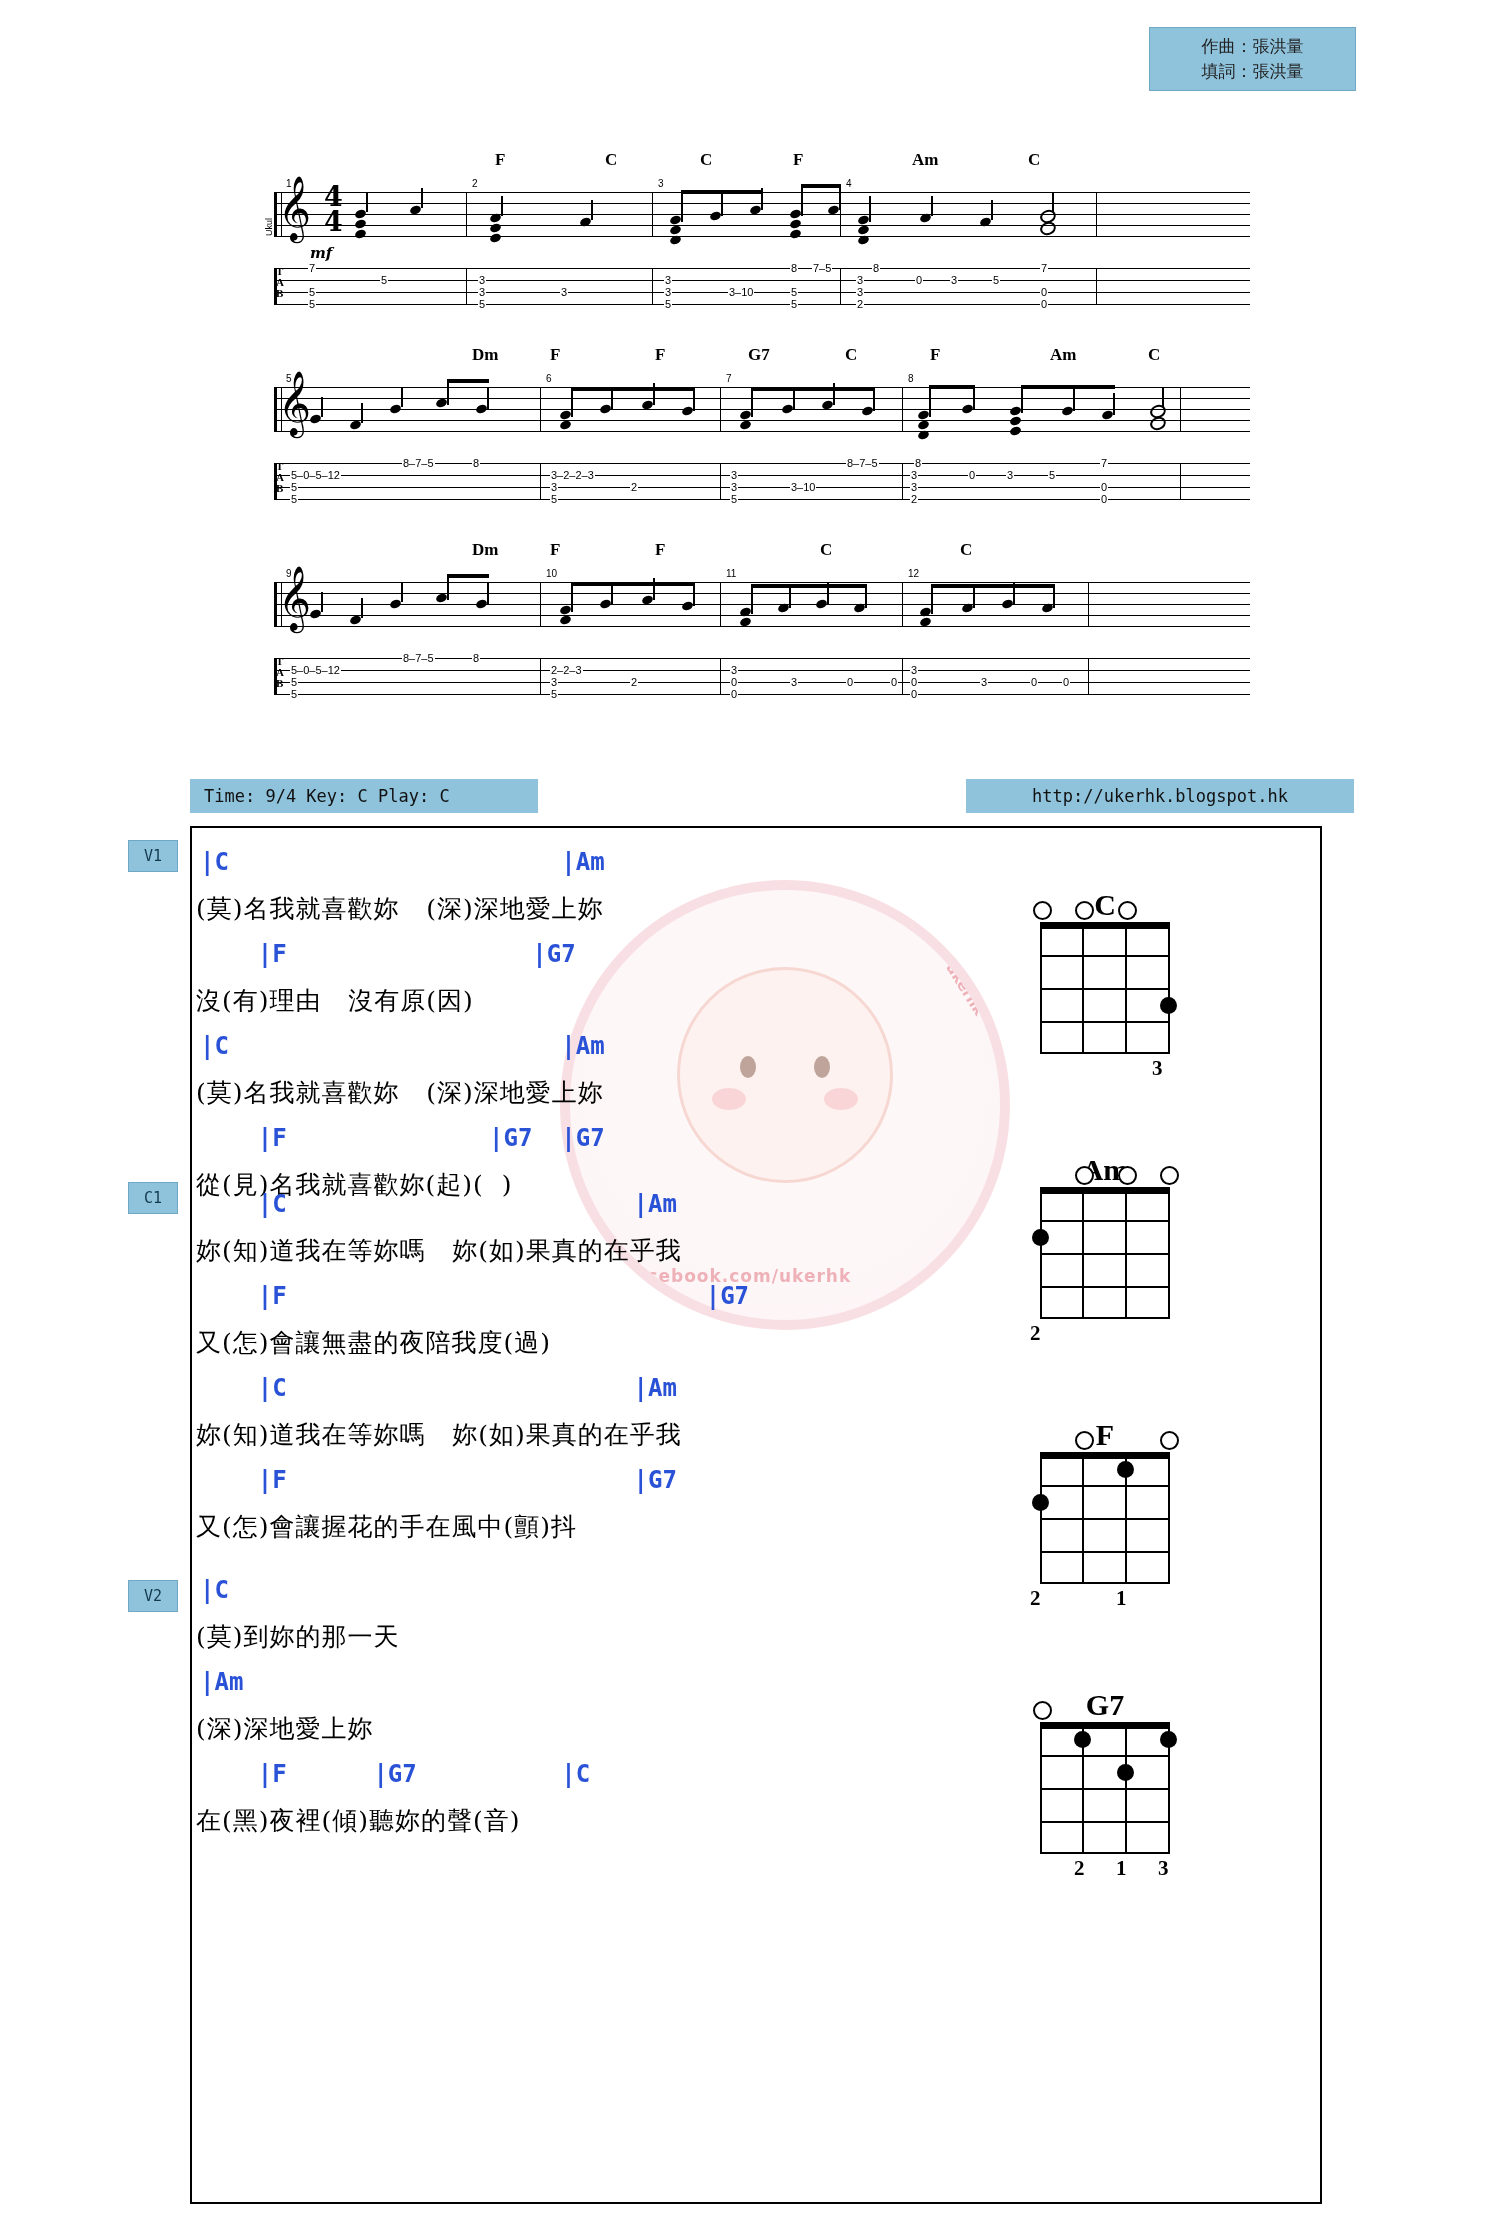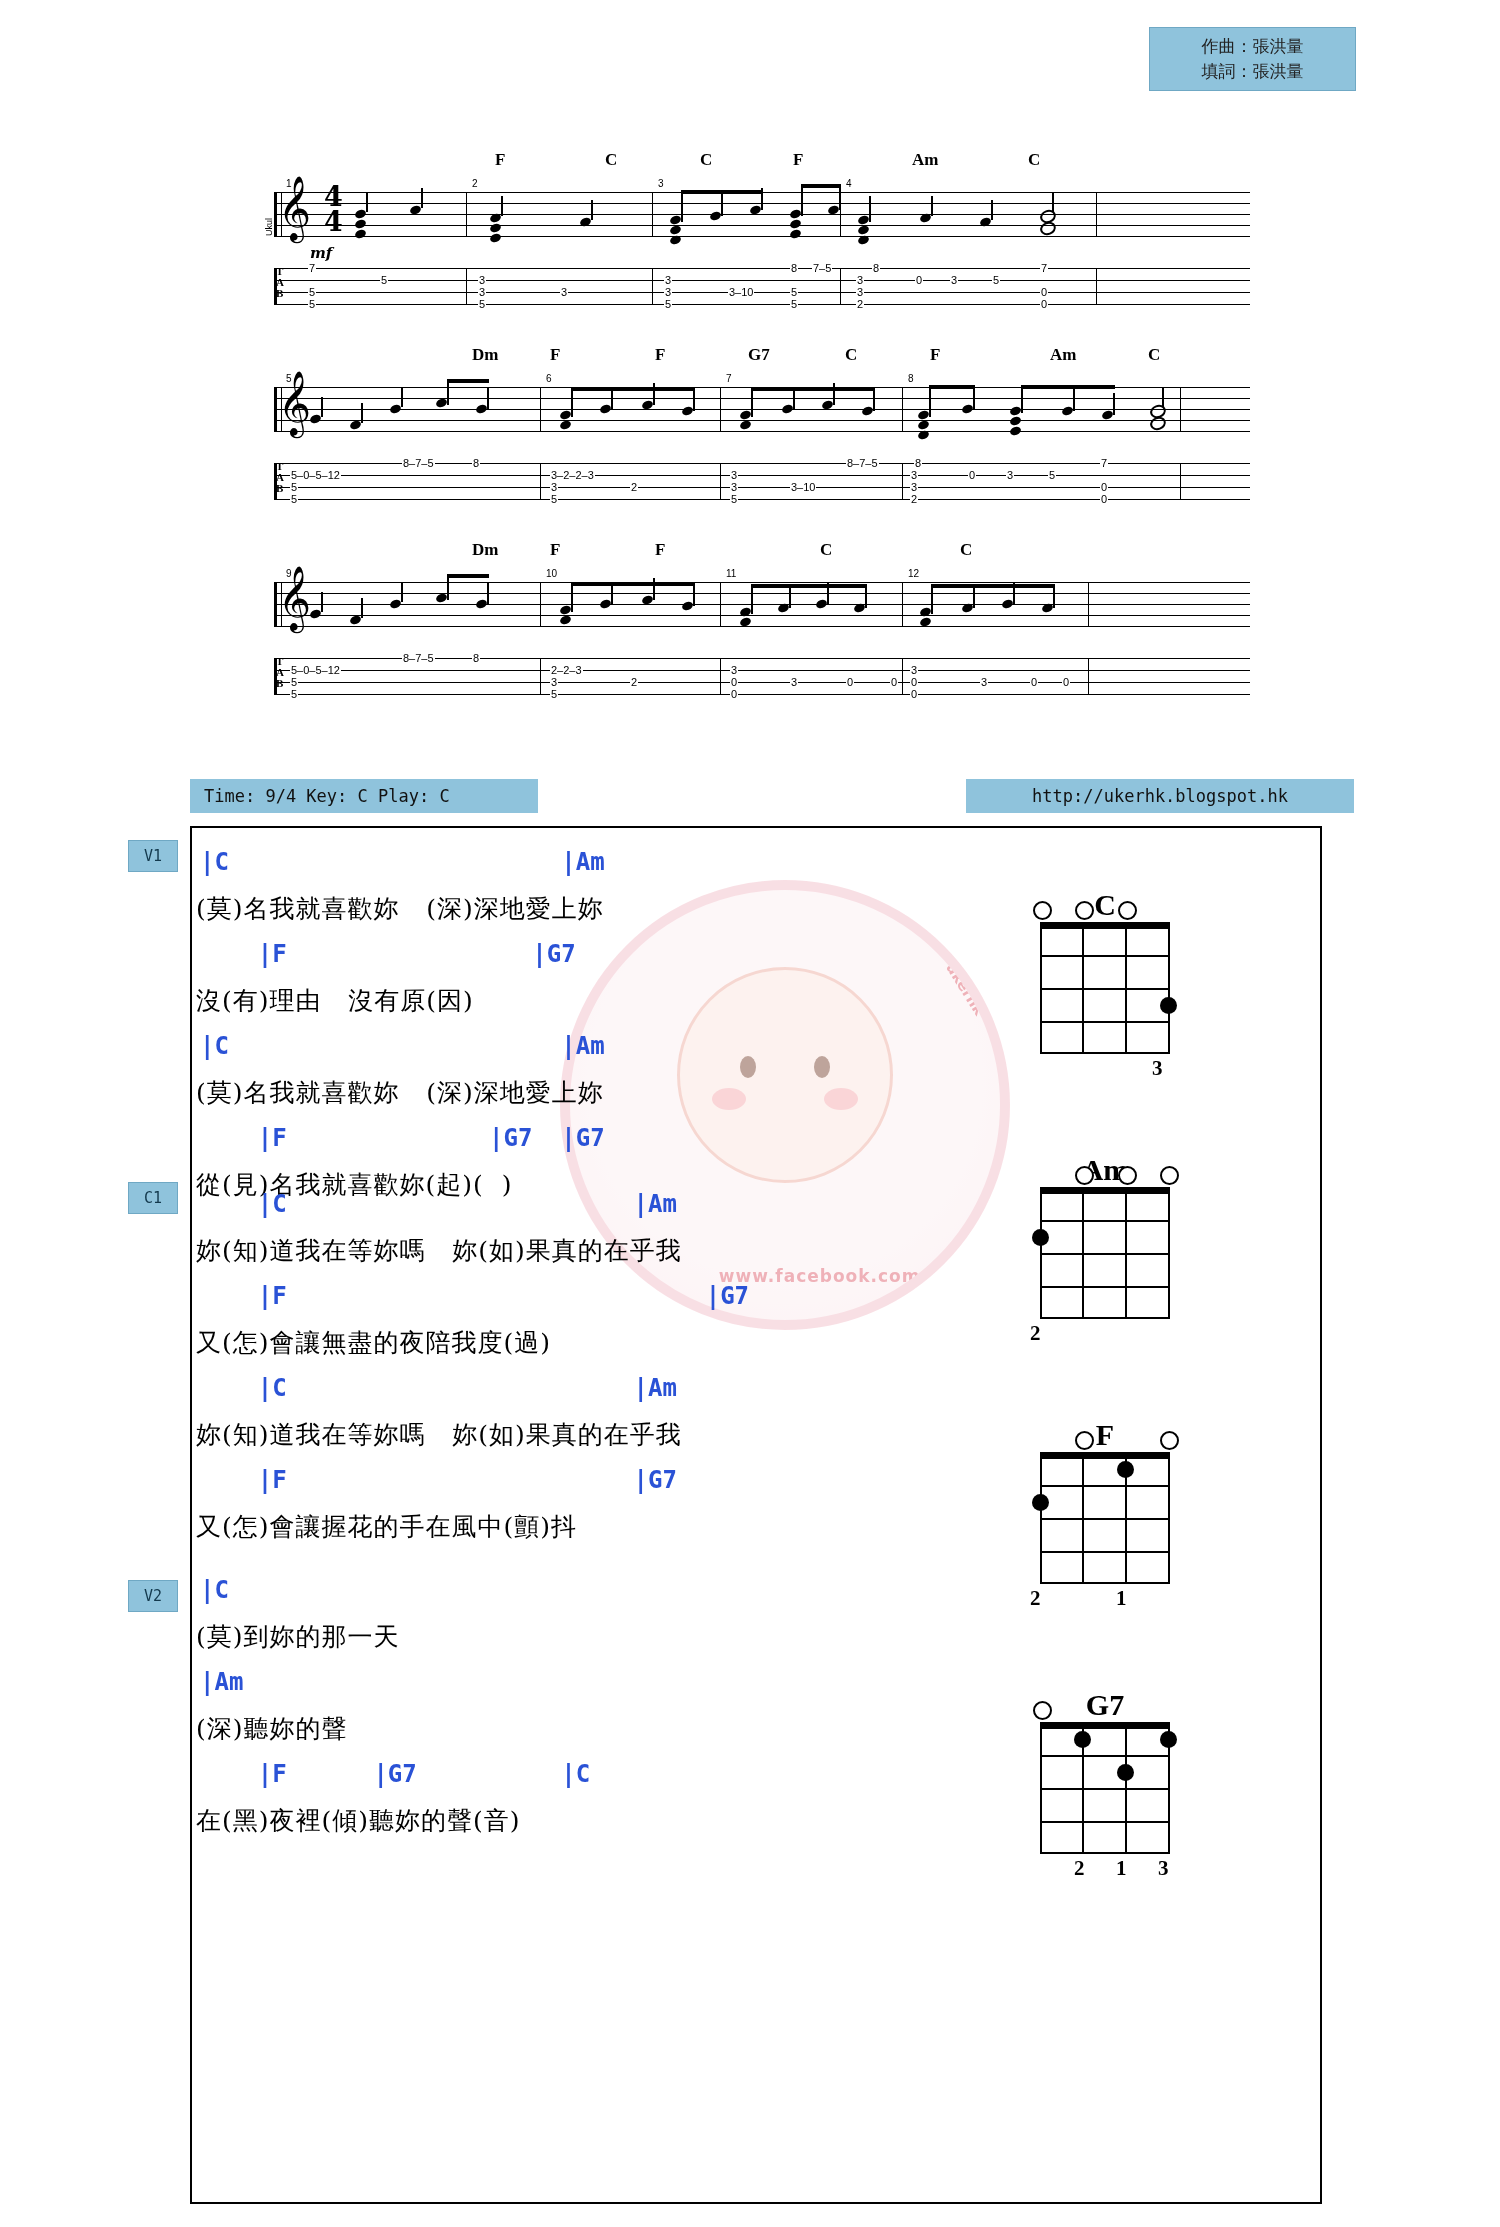--- a/index.html
+++ b/index.html
@@ -97,21 +97,21 @@
     display:flex;align-items:center;justify-content:center;overflow:hidden;
     background:radial-gradient(circle at 50% 45%, #fdf2f4 0%, #fdf2f4 58%, #fbe6ea 100%);
   }
   .wm-face{
     width:210px;height:210px;border-radius:50%;background:#fce9e3;border:3px solid #f0b8ad;
     position:relative;top:-30px;
   }
   .wm-eye{position:absolute;width:16px;height:22px;border-radius:50%;background:#8a5a4a;top:86px;}
   .wm-cheek{position:absolute;width:34px;height:22px;border-radius:50%;background:#f7b3b8;top:118px;}
   .wm-text{
-    position:absolute;bottom:34px;width:100%;text-align:right;
+    position:absolute;bottom:34px;width:100%;text-align:left;
     font-family:"DejaVu Sans",sans-serif;font-size:17px;color:#e2737f;font-weight:bold;letter-spacing:1px;margin-top:32px;
   }
   .wm-text2{
     position:absolute;right:6px;top:90px;transform:rotate(58deg);
     font-family:"DejaVu Sans",sans-serif;font-size:15px;color:#e2737f;font-weight:bold;
   }
 
   .sectag{
     position:absolute;width:48px;height:30px;background:#8fc3dc;border:1px solid #6fa8c4;
     display:flex;align-items:center;justify-content:center;
@@ -560,21 +560,21 @@
   <div class="lyricline" style="left:196px;top:1418px">妳(知)道我在等妳嗎   妳(如)果真的在乎我</div>
   <div class="chordline" style="left:200px;top:1466px">    |F                        |G7</div>
   <div class="lyricline" style="left:196px;top:1510px">又(怎)會讓握花的手在風中(顫)抖</div>
 
   <div class="sectag" style="left:128px;top:1580px">
     <span>V2</span>
   </div>
   <div class="chordline" style="left:200px;top:1576px">|C</div>
   <div class="lyricline" style="left:196px;top:1620px">(莫)到妳的那一天</div>
   <div class="chordline" style="left:200px;top:1668px">|Am</div>
-  <div class="lyricline" style="left:196px;top:1712px">(深)聽妳的聲</div>
+  <div class="lyricline" style="left:196px;top:1712px">(深)深地愛上妳</div>
   <div class="chordline" style="left:200px;top:1760px">    |F      |G7          |C</div>
   <div class="lyricline" style="left:196px;top:1804px">在(黑)夜裡(傾)聽妳的聲(音)</div>
 
   <div class="chordbox" style="left:1030px;top:890px">
     <div class="cname">C</div>
     <div class="grid">
       <div class="open" style="left:-7px"></div>
       <div class="open" style="left:35px"></div>
       <div class="open" style="left:78px"></div>
       <div class="nut"></div>

